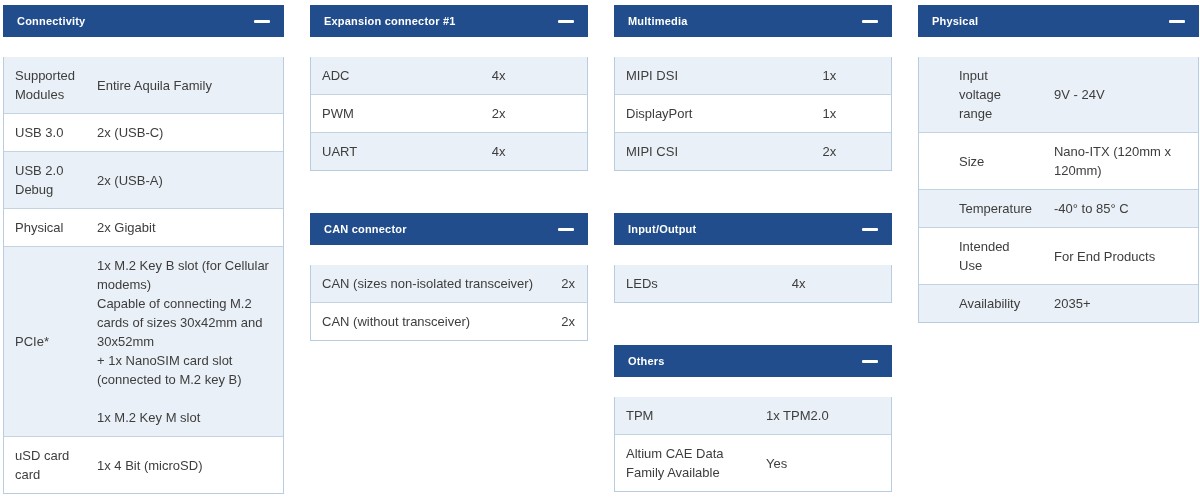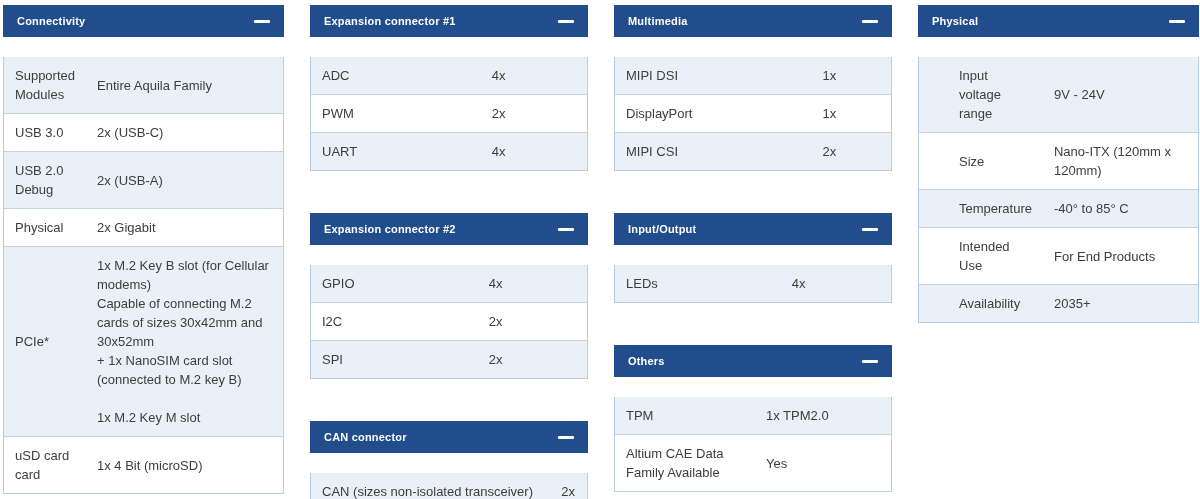--- a/index.html
+++ b/index.html
@@ -140,44 +140,20 @@
           </tr>
           <tr>
             <td class="label">UART</td>
             <td class="value">4x</td>
           </tr>
         </tbody>
           </table>
       </div>
     </section>
 
-    <section class="panel p-expansion2">
-      <header class="panel-header">
-        <span class="panel-title">Expansion connector #2</span>
-        <span class="minus-bar"></span>
-      </header>
-      <div class="panel-body">
-        <table class="spec">
-          <tbody>
-              <tr>
-            <td class="label">GPIO</td>
-            <td class="value">4x</td>
-          </tr>
-          <tr>
-            <td class="label">I2C</td>
-            <td class="value">2x</td>
-          </tr>
-          <tr>
-            <td class="label">SPI</td>
-            <td class="value">2x</td>
-          </tr>
-        </tbody>
-          </table>
-      </div>
-    </section>
 
     <section class="panel p-can">
       <header class="panel-header">
         <span class="panel-title">CAN connector</span>
         <span class="minus-bar"></span>
       </header>
       <div class="panel-body">
         <table class="spec">
           <tbody>
               <tr>

